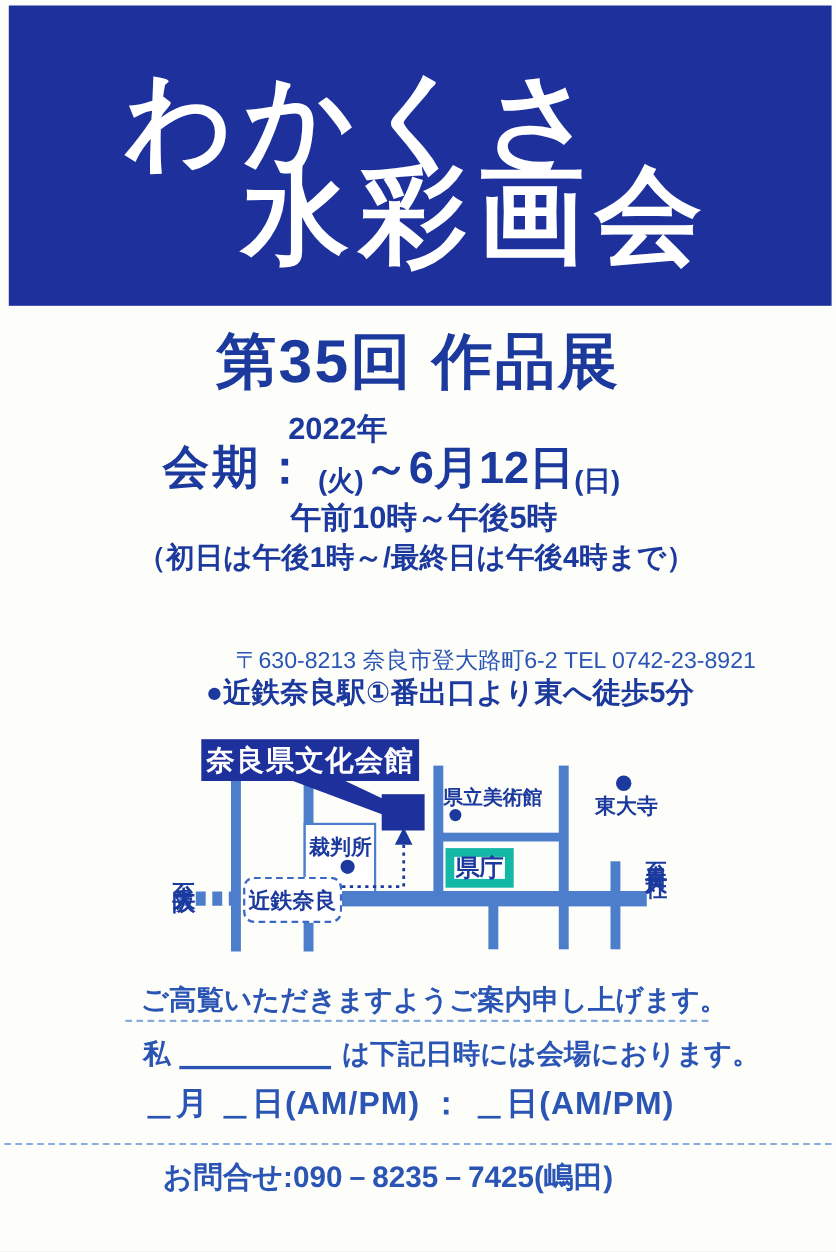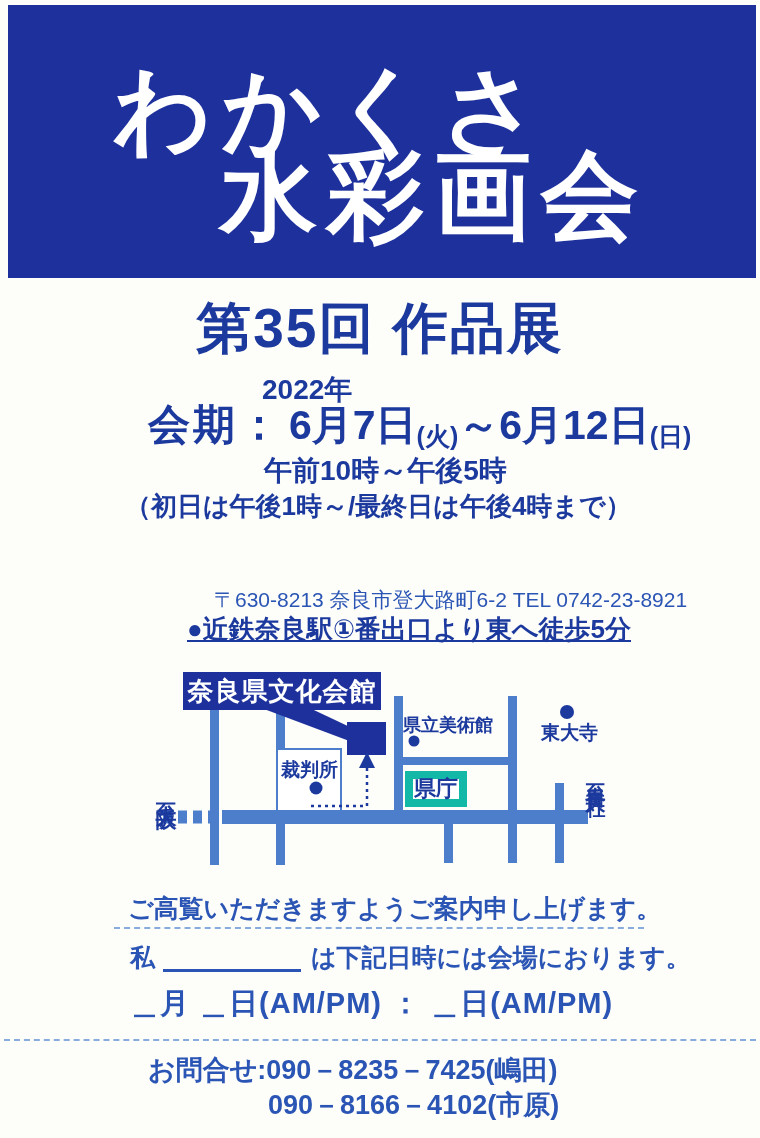--- a/index.html
+++ b/index.html
@@ -29,21 +29,21 @@
   .schedule-row{position:absolute;left:120px;top:397px;display:flex;align-items:flex-end;
                 color:var(--ink-navy);font-weight:bold;white-space:nowrap;margin-left:28px;}
   .schedule-label{font-size:42px;letter-spacing:3px;margin-right:6px;}
   .schedule-date{font-size:41px;}
   .schedule-wd{font-size:25px;}
   .hours{position:absolute;left:264px;top:452px;font-size:28px;font-weight:bold;color:var(--ink-navy);white-space:nowrap;}
   .note{position:absolute;left:125px;top:489px;font-size:26px;font-weight:bold;color:var(--ink-navy);white-space:nowrap;}
   .venue-line{position:absolute;left:126px;top:537px;font-size:36px;font-weight:bold;color:var(--ink-navy);
               letter-spacing:-1px;white-space:nowrap;}
   .address{position:absolute;left:214px;top:586px;font-size:21px;font-weight:normal;color:var(--ink-medium);white-space:nowrap;}
-  .access{position:absolute;left:187px;top:612px;font-size:26px;font-weight:bold;color:var(--ink-navy);white-space:nowrap;text-decoration:underline;}
+  .access{position:absolute;left:187px;top:612px;font-size:26px;font-weight:bold;color:var(--ink-navy);white-space:nowrap;}
   
   .map-svg{position:absolute;left:0;top:0;width:760px;height:1138px;pointer-events:none;}
   .map-label{position:absolute;color:var(--ink-navy);font-weight:bold;white-space:nowrap;}
   .venue-label-box{position:absolute;left:183px;top:672px;width:198px;height:38px;background:var(--banner-blue);
                    color:#fff;font-size:26px;font-weight:bold;display:flex;align-items:center;justify-content:center;
                    letter-spacing:1px;white-space:nowrap;}
   .courthouse-label{left:281px;top:757px;font-size:19px;}
   .museum-label{left:403px;top:713px;font-size:18px;}
   .todaiji-label{left:541px;top:720px;font-size:19px;}
   .prefoffice-box{position:absolute;left:405px;top:771px;width:62px;height:36px;background:#fff;
@@ -78,21 +78,20 @@
   <div class="banner">
     <div class="banner-line l1">わかくさ</div>
     <div class="banner-line l2">水彩画会</div>
   </div>
 
   <div class="title">第35回 作品展</div>
 
   <div class="year">2022年</div>
   <div class="schedule-row">
     <span class="schedule-label">会期：</span>
-    <span class="schedule-date">6月7日</span>
     <span class="schedule-wd">(火)</span>
     <span class="schedule-date">～</span>
     <span class="schedule-date">6月12日</span>
     <span class="schedule-wd">(日)</span>
   </div>
   <div class="hours">午前10時～午後5時</div>
   <div class="note">（初日は午後1時～/最終日は午後4時まで）</div>
 
   <div class="address">〒630-8213 奈良市登大路町6-2 TEL 0742-23-8921</div>
   <div class="access">●近鉄奈良駅①番出口より東へ徒歩5分</div>
@@ -117,35 +116,35 @@
     <circle cx="316" cy="788" r="6.5" fill="#1c3a9e"></circle>
     <circle cx="414" cy="741" r="5.5" fill="#1c3a9e"></circle>
     <circle cx="567" cy="712" r="7" fill="#1c3a9e"></circle>
   </svg>
 
   <div class="venue-label-box">奈良県文化会館</div>
   <div class="map-label courthouse-label">裁判所</div>
   <div class="map-label museum-label">県立美術館</div>
   <div class="map-label todaiji-label">東大寺</div>
   <div class="prefoffice-box">県庁</div>
+  <div class="station-box">近鉄奈良</div>
   <div class="map-label v-text to-osaka">至大阪</div>
   <div class="map-label v-text to-kasuga">至春日大社</div>
 
   <div class="greeting">ご高覧いただきますようご案内申し上げます。</div>
 
   <div class="sep sep1"></div>
 
   <div class="form-line1">
     <span>私</span>
     <span class="name-blank"></span>
     <span>は下記日時には会場におります。</span>
   </div>
   <div class="form-line2">＿月 ＿日(AM/PM) ： ＿日(AM/PM)</div>
 
   <div class="sep sep2"></div>
 
   <div class="contact-line1">
     <span>お問合せ:</span>
     <span>090－8235－7425(嶋田)</span>
   </div>
-  <div class="contact-line2">090－8166－4102(市原)</div>
 
 </div>
 
 </body></html>

